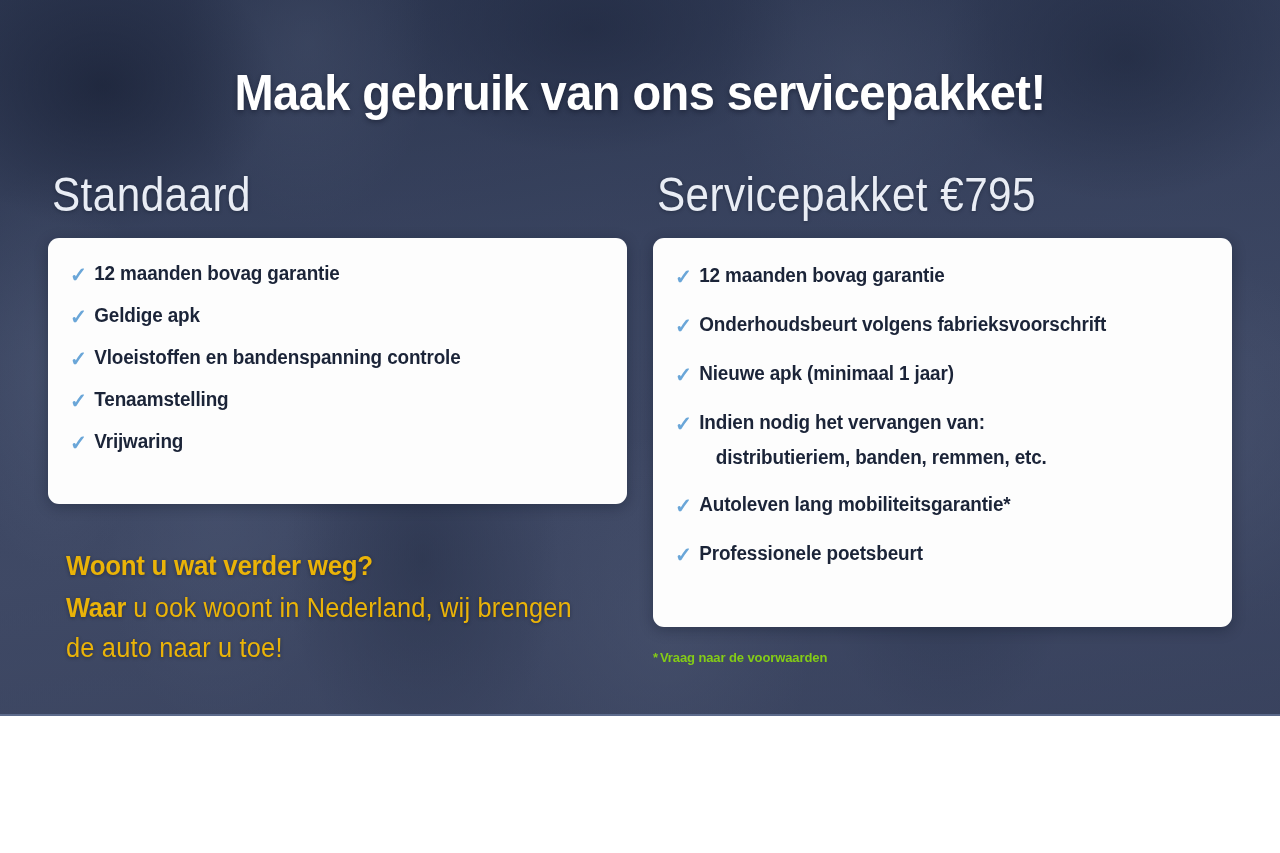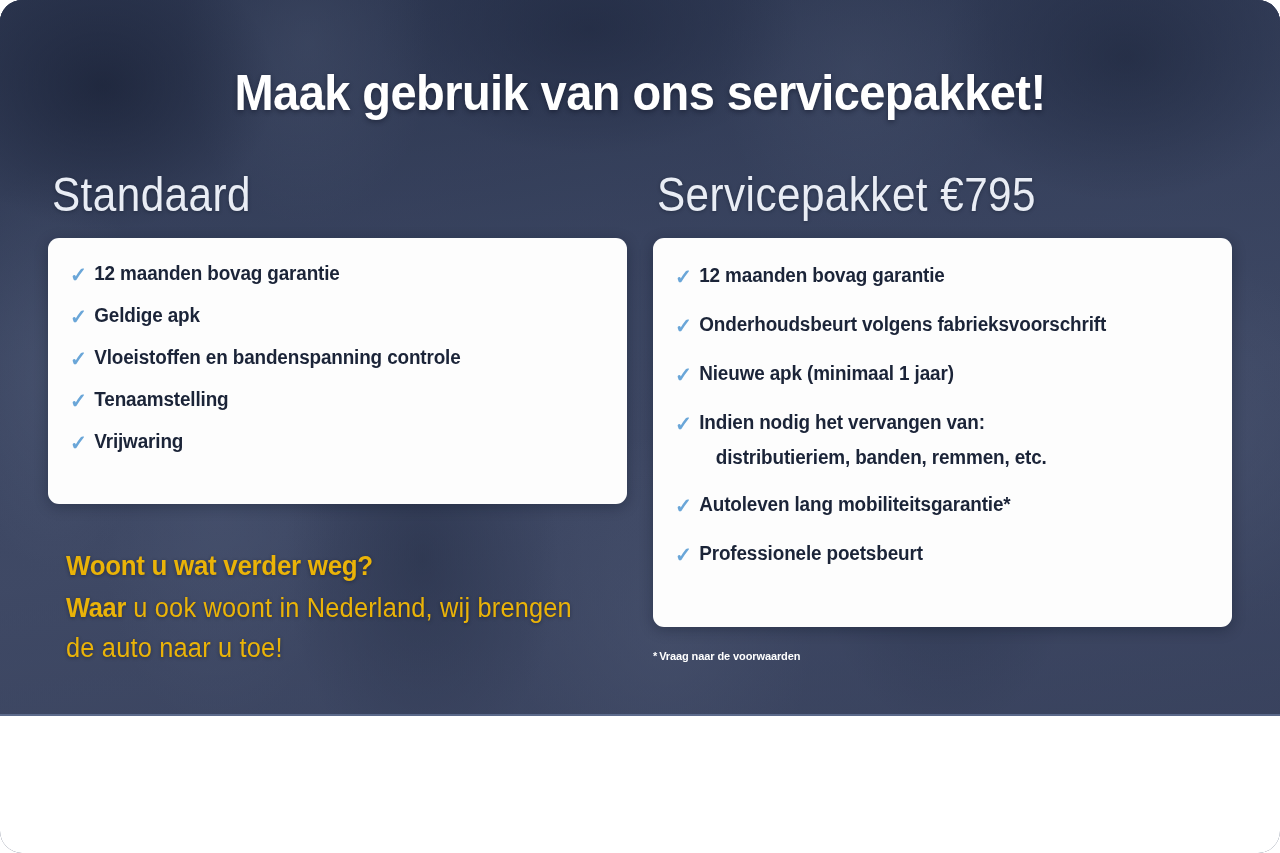--- a/index.html
+++ b/index.html
@@ -10,21 +10,20 @@
     overflow: hidden;
     font-family: "Liberation Sans", sans-serif;
   }
 
   .poster {
     position: relative;
     width: 1280px;
     height: 853px;
     background: #3a4560;
     overflow: hidden;
-    border-radius: 22px;
   }
 
   
   .bg-photo {
     position: absolute;
     inset: 0;
     height: 716px;
     background-color: #3e4863;
     background-image:
       radial-gradient(ellipse 240px 200px at 8% 12%, rgba(12,18,34,0.85) 0%, rgba(12,18,34,0) 72%),
@@ -134,23 +133,23 @@
     display: block;
     margin-top: 15px;
     padding-left: 17px;
   }
 
   
   .footnote {
     position: absolute;
     left: 653px;
     top: 650px;
-    font-size: 11px;
-    font-weight: 700;
-    color: #ffffff;
+    font-size: 13px;
+    font-weight: 700;
+    color: #84cc16;
     letter-spacing: -0.1px;
     white-space: nowrap;
   }
   .footnote .star { margin-right: 2px; }
 
   
   .promo {
     position: absolute;
     left: 66px;
     top: 551px;

